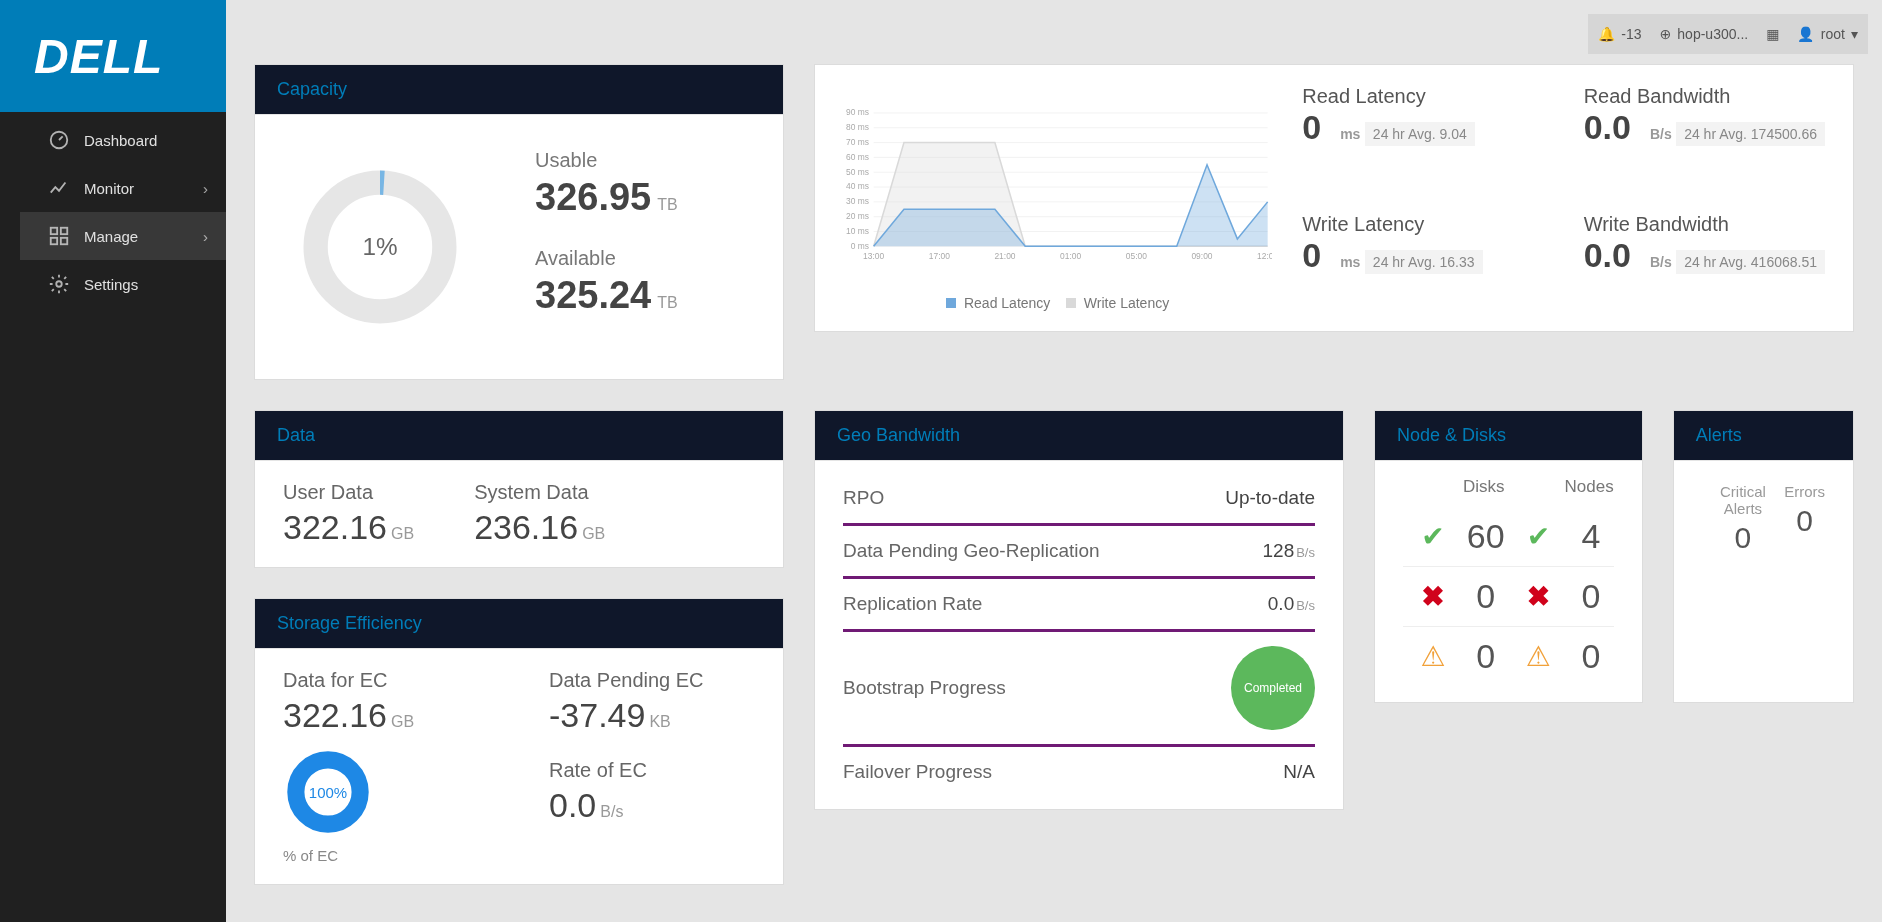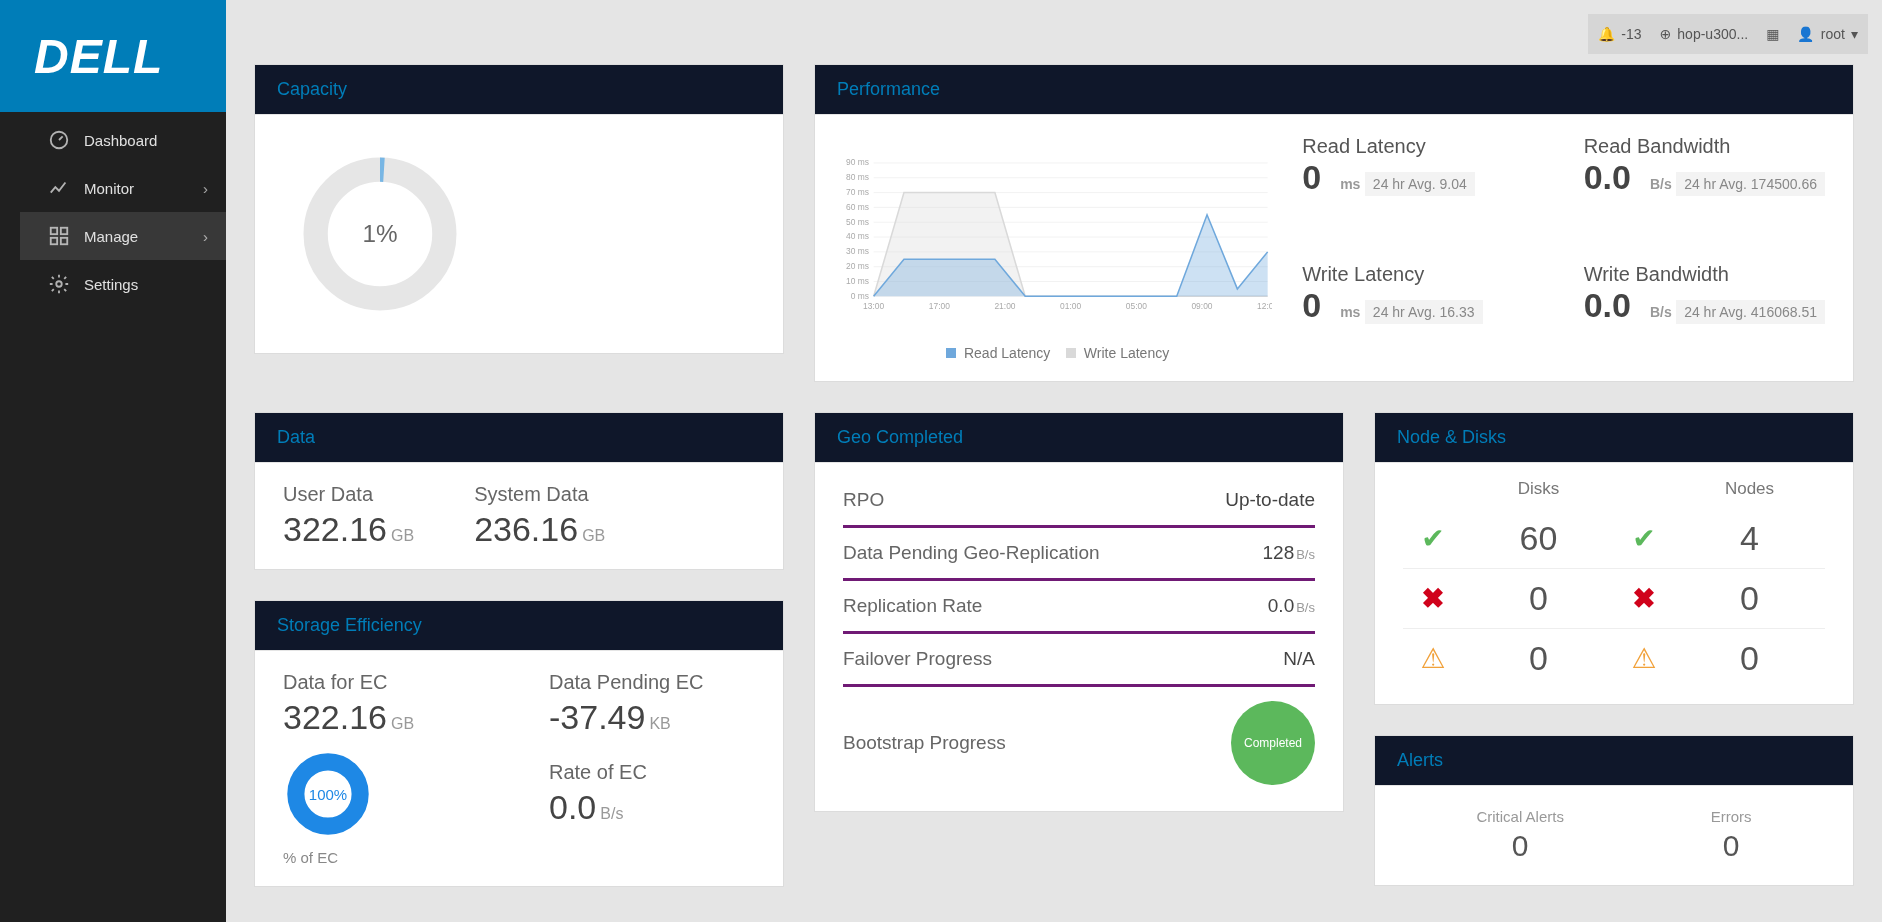--- a/index.html
+++ b/index.html
@@ -84,21 +84,21 @@
 .bad { color: #d0021b; font-weight: 700; }
 .warn { color: #f1a13a; }
 
 
 .alerts-body { display: flex; justify-content: space-around; padding: 22px 28px; text-align: center; }
 .alerts-body .label { font-size: 15px; color: #999; margin-bottom: 4px; }
 .alerts-body .big { font-size: 30px; font-weight: 500; color: #555; }
 
 
 .stack { display: flex; flex-direction: column; gap: 30px; }
-.col3 { display: flex; flex-direction: column; gap: 30px; }
+.col3 { display: flex; flex-direction: row; gap: 30px; }
 
 .axis-label { font-size: 11px; fill: #aaa; }
 </style>
 </head>
 <body>
 
 <div class="app">
 
   <aside class="sidebar">
     <div class="brand">
@@ -161,25 +161,34 @@
   <main class="main">
 
     <section class="card">
       <div class="card-header">Capacity</div>
       <div class="card-body cap-body">
         <svg class="donut" viewBox="0 0 42 42">
           <circle cx="21" cy="21" r="15.9" fill="none" stroke="#e6e6e6" stroke-width="6"></circle>
           <circle cx="21" cy="21" r="15.9" fill="none" stroke="#78b6e4" stroke-width="6" stroke-dasharray="1 99" transform="rotate(-90 21 21)"></circle>
           <text x="21" y="23" text-anchor="middle" font-size="6" fill="#666">1%</text>
         </svg>
+        <div class="cap-stats">
+          <div class="row">
+            <div class="label">Usable</div>
+            <span class="big">326.95</span><span class="unit">TB</span>
+          </div>
+          <div class="row">
+            <div class="label">Available</div>
+            <span class="big">325.24</span><span class="unit">TB</span>
+          </div>
+        </div>
       </div>
     </section>
 
     <section class="card perf-wrap">
-      <div class="card-header">Performance</div>
       <div class="perf-body">
         <div class="perf-chart">
           <svg id="perf-svg" viewBox="0 0 560 200">
               <line x1="40" y1="180" x2="554" y2="180" stroke="#eee"></line>
               <text class="axis-label" x="34" y="183" text-anchor="end">0 ms</text>
               <line x1="40" y1="160.66666666666666" x2="554" y2="160.66666666666666" stroke="#eee"></line>
               <text class="axis-label" x="34" y="163.66666666666666" text-anchor="end">10 ms</text>
               <line x1="40" y1="141.33333333333334" x2="554" y2="141.33333333333334" stroke="#eee"></line>
               <text class="axis-label" x="34" y="144.33333333333334" text-anchor="end">20 ms</text>
               <line x1="40" y1="122" x2="554" y2="122" stroke="#eee"></line>
@@ -278,41 +287,41 @@
             <div class="metric" style="margin-top:24px">
               <div class="label">Rate of EC</div>
               <span class="big">0.0</span><span class="unit">B/s</span>
             </div>
           </div>
         </div>
       </section>
     </div>
 
     <section class="card">
-      <div class="card-header">Geo Completed</div>
+      <div class="card-header">Geo Bandwidth</div>
       <div class="geo-body">
         <div class="geo-row">
           <span>RPO</span>
           <span class="geo-val">Up-to-date</span>
         </div>
         <div class="geo-row">
           <span>Data Pending Geo-Replication</span>
           <span class="geo-val"><span>128</span><span class="unit">B/s</span></span>
         </div>
         <div class="geo-row">
           <span>Replication Rate</span>
           <span class="geo-val"><span>0.0</span><span class="unit">B/s</span></span>
         </div>
         <div class="geo-row">
+          <span>Bootstrap Progress</span>
+          <span class="badge-complete">Completed</span>
+        </div>
+        <div class="geo-row">
           <span>Failover Progress</span>
           <span class="geo-val">N/A</span>
-        </div>
-        <div class="geo-row">
-          <span>Bootstrap Progress</span>
-          <span class="badge-complete">Completed</span>
         </div>
       </div>
     </section>
 
     <div class="col3">
       <section class="card">
         <div class="card-header">Node &amp; Disks</div>
         <div class="nd-body">
           <div class="nd-head">
             <span></span>

